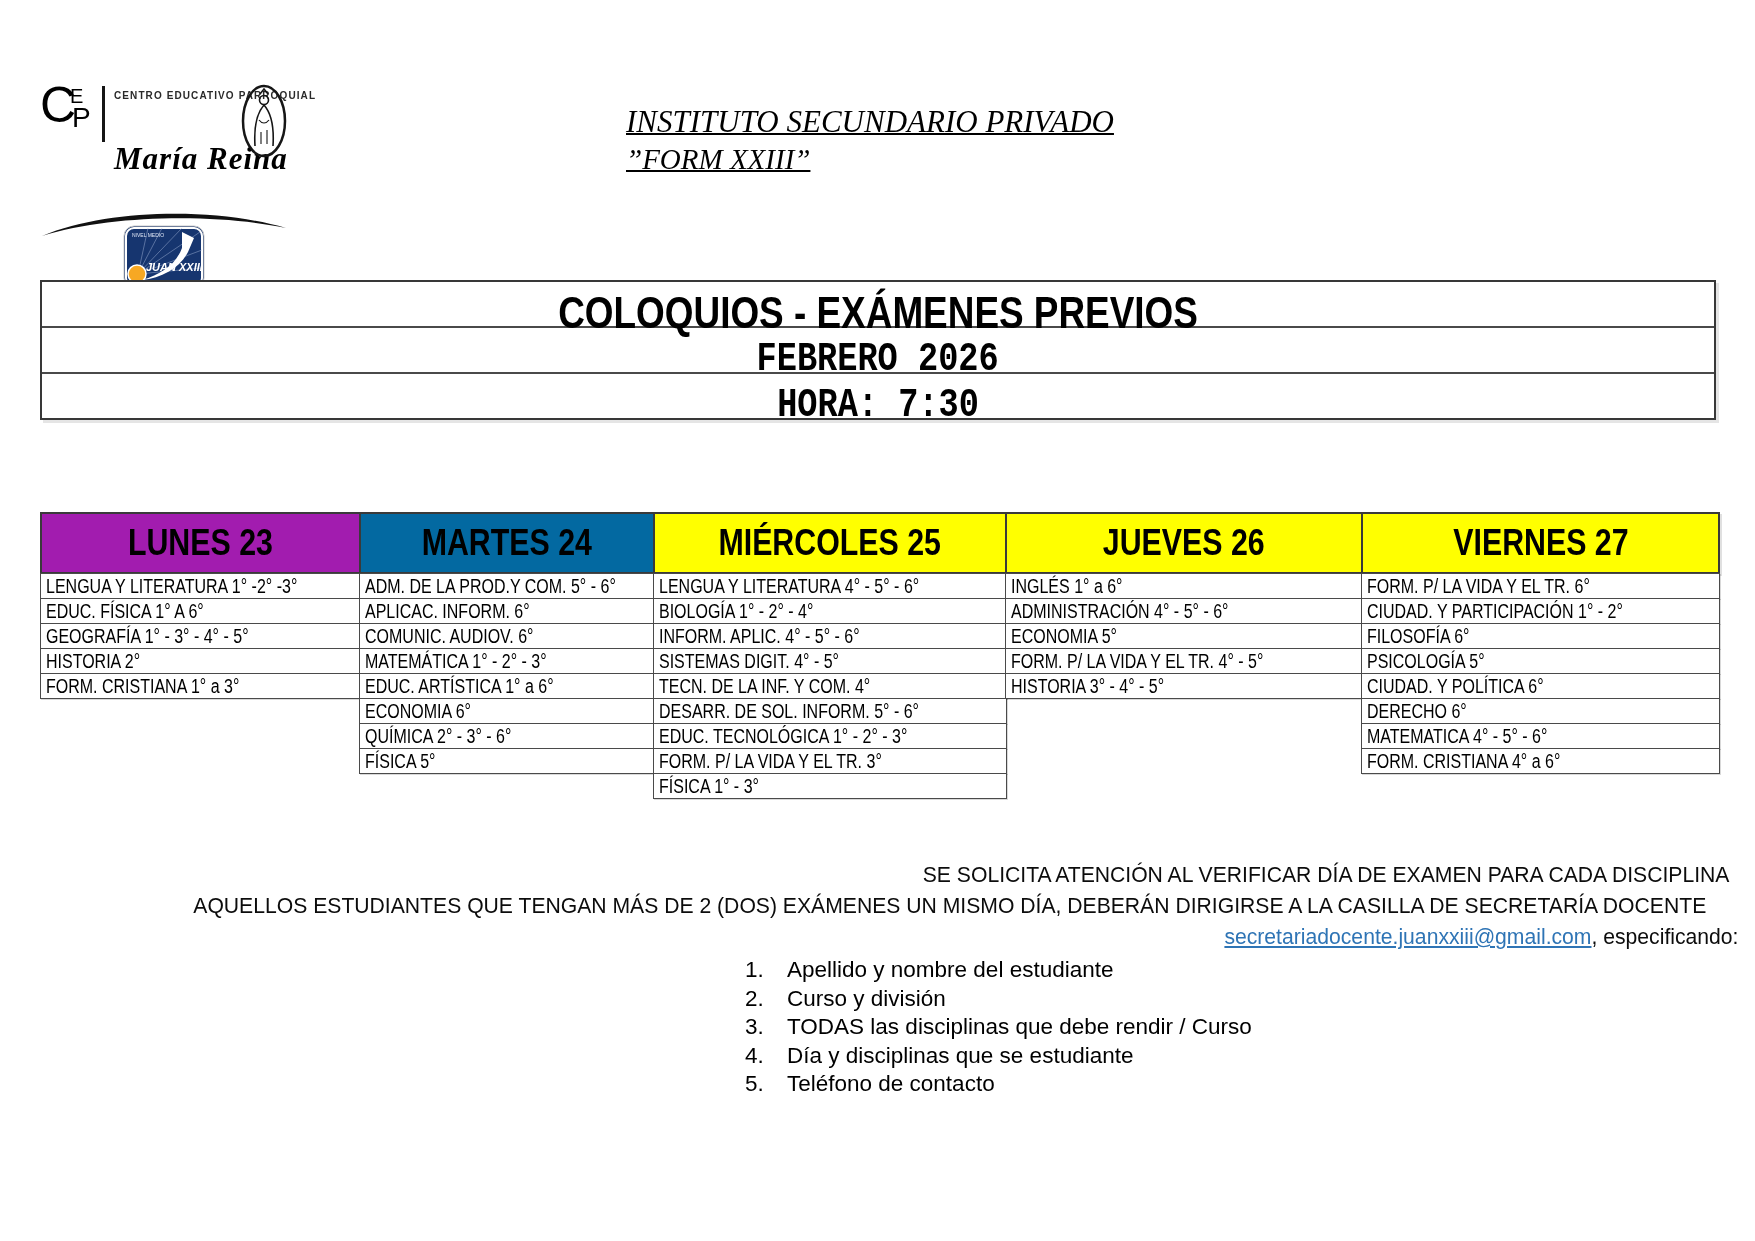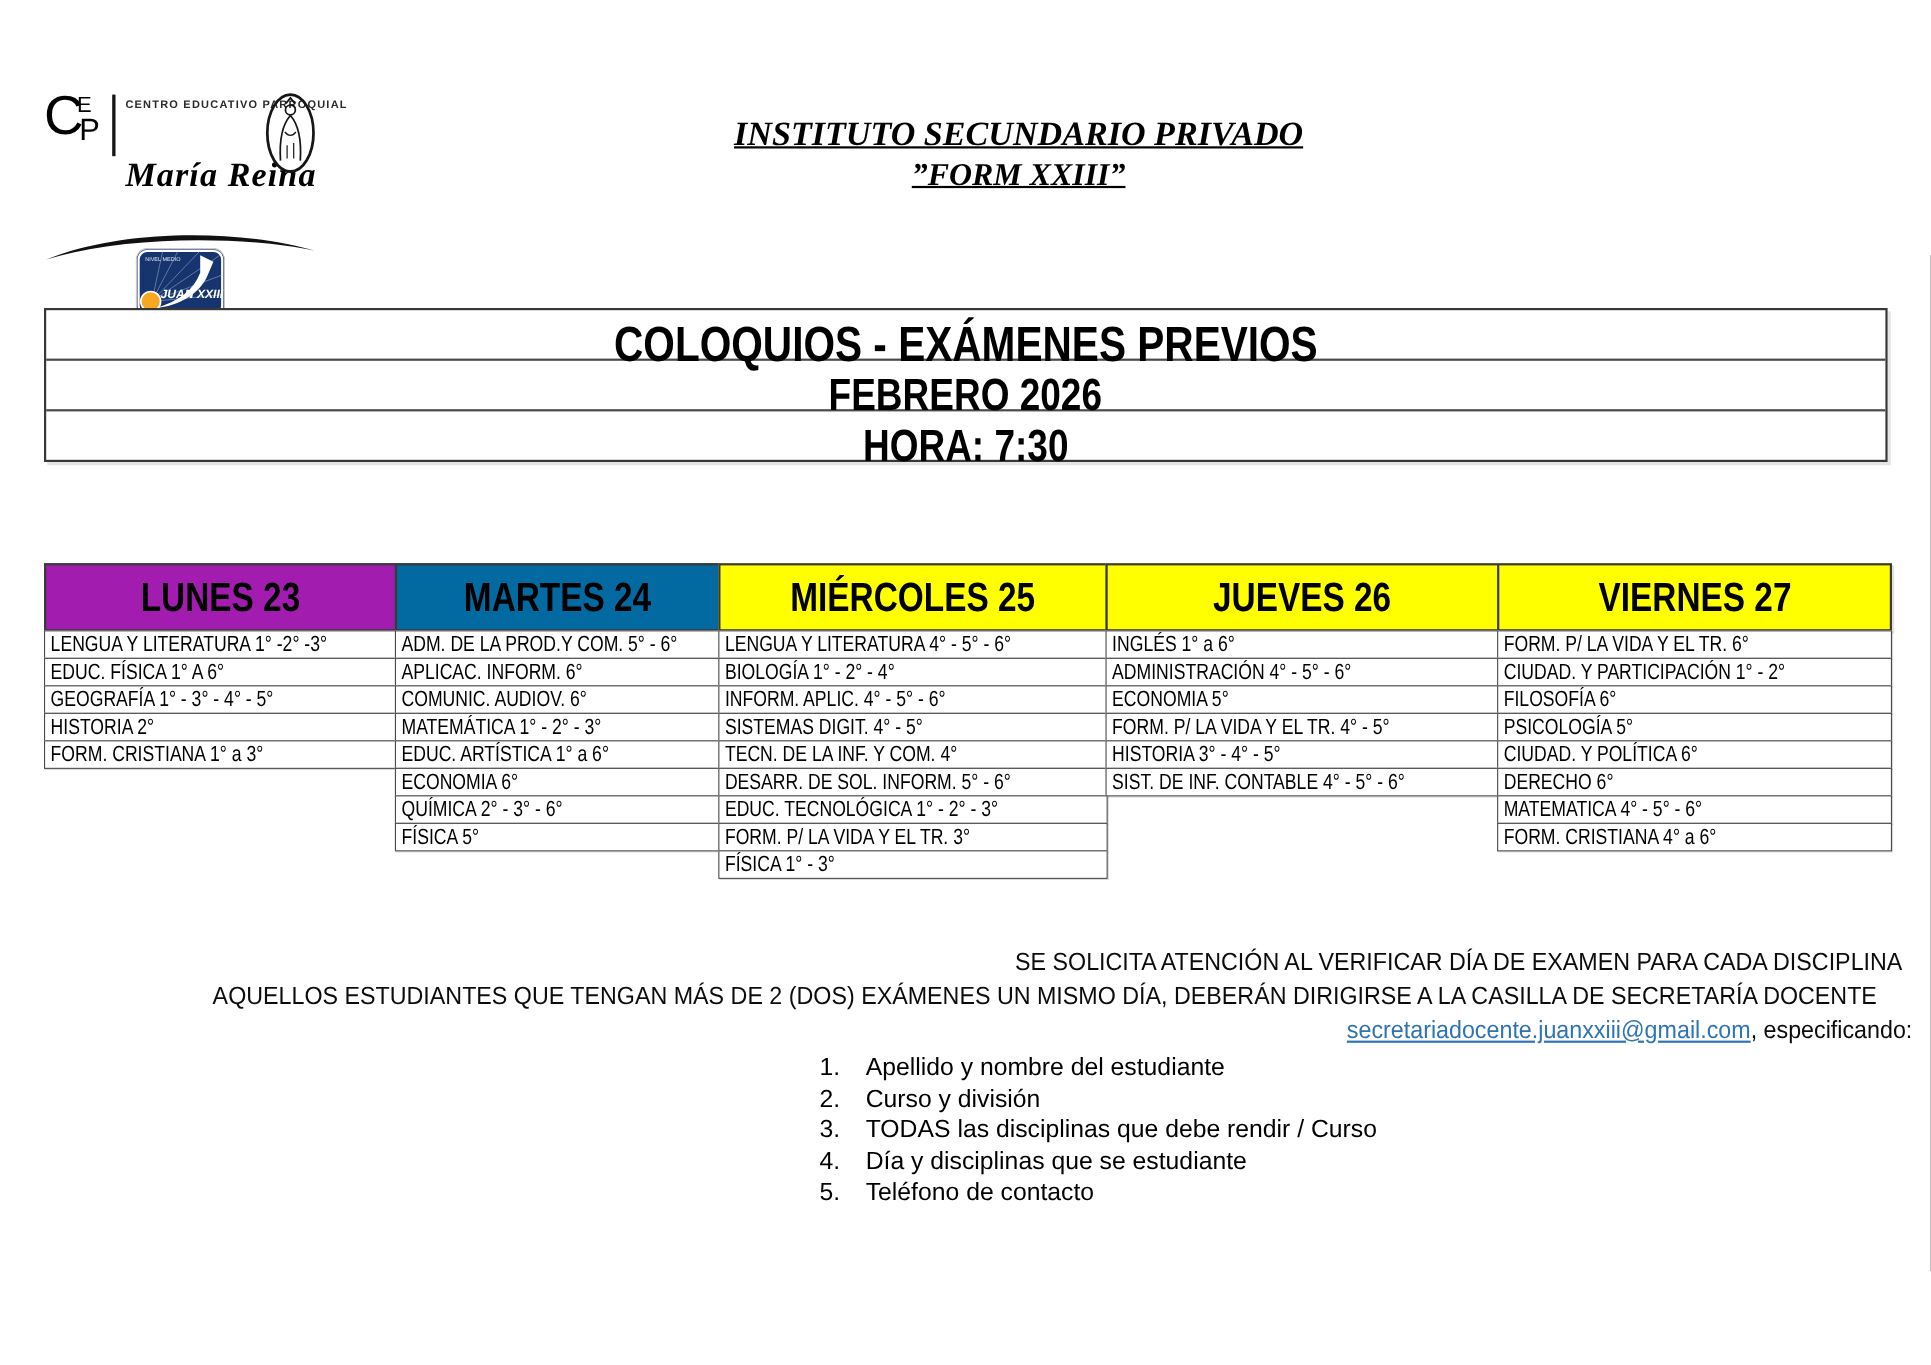--- a/index.html
+++ b/index.html
@@ -21,36 +21,36 @@
   .logo-bar { width:3px; height:56px; background:#151515; margin:22px 9px 0 0; flex:none; }
   .org-text { padding-top:26px; }
   .org-small { font-size:10px; font-weight:700; letter-spacing:1.1px; color:#2a2a2a; white-space:nowrap; }
   .org-script { font-family:"Liberation Serif", serif; font-style:italic; font-weight:700; font-size:31px; line-height:1.05; letter-spacing:1px;margin-top:42px; }
   .oval-figure { position:absolute; right:0; top:18px; }
   .swoosh { position:absolute; left:0; top:142px; }
   .badge { position:absolute; left:82px; top:160px; }
 
   
   .inst-header {
-    position:absolute; left:626px; top:104px; width:600px; text-align:center;
-    font-family:"Liberation Serif", serif; font-style:italic; font-weight:700;
+    position:absolute; left:626px; top:104px; width:600px; 
+    font-family:"Liberation Serif", serif; font-style:italic; font-weight:400;
   }
   .inst-line1 { font-size:31px; text-decoration:underline; text-decoration-thickness:2px; }
   .inst-line2 { font-size:29px; margin-top:3px; text-decoration:underline; text-decoration-thickness:2px; }
 
   
   .title-box {
     position:absolute; left:40px; top:280px; width:1672px;
     border:2px solid #383838; box-shadow:3px 3px 0 rgba(0,0,0,0.10);
     background:#fff;
   }
   .title-row { height:44px; line-height:62px; text-align:center; font-weight:700; }
   .title-row + .title-row { border-top:2px solid #4a4a4a; }
   .title-row-0 { font-size:45px; }
-  .title-row-1, .title-row-2 { font-size:41px; }
+  .title-row-1, .title-row-2 { font-size:41px;font-family:Liberation Mono, monospace; }
 
   
   .schedule { position:absolute; left:40px; top:512px; display:flex; align-items:flex-start; }
   .day-col { flex:none; }
   .day-col + .day-col { margin-left:-2px; }
   .day-col:nth-child(1) { width:321px; }
   .day-col:nth-child(2) { width:296px; }
   .day-col:nth-child(3) { width:354px; }
   .day-col:nth-child(4) { width:358px; }
   .day-col:nth-child(5) { width:359px; }
@@ -169,21 +169,20 @@
         <div class="cell"><span class="cond-left">FORM. P/ LA VIDA Y EL TR.  3°</span></div>
         <div class="cell"><span class="cond-left">FÍSICA 1° - 3°</span></div>
       </div>
       <div class="day-col">
         <div class="day-header" style="background: rgb(255, 255, 0);"><span class="cond">JUEVES 26</span></div>
         <div class="cell"><span class="cond-left">INGLÉS 1° a 6°</span></div>
         <div class="cell"><span class="cond-left">ADMINISTRACIÓN 4° - 5° - 6°</span></div>
         <div class="cell"><span class="cond-left">ECONOMIA 5°</span></div>
         <div class="cell"><span class="cond-left">FORM. P/ LA VIDA Y EL TR.  4° - 5°</span></div>
         <div class="cell"><span class="cond-left">HISTORIA 3° - 4° - 5°</span></div>
-        <div class="cell"><span class="cond-left">SIST. DE INF. CONTABLE 4° - 5° - 6°</span></div>
       </div>
       <div class="day-col">
         <div class="day-header" style="background: rgb(255, 255, 0);"><span class="cond">VIERNES 27</span></div>
         <div class="cell"><span class="cond-left">FORM. P/ LA VIDA Y EL TR.  6°</span></div>
         <div class="cell"><span class="cond-left">CIUDAD. Y PARTICIPACIÓN 1° - 2°</span></div>
         <div class="cell"><span class="cond-left">FILOSOFÍA 6°</span></div>
         <div class="cell"><span class="cond-left">PSICOLOGÍA 5°</span></div>
         <div class="cell"><span class="cond-left">CIUDAD. Y POLÍTICA 6°</span></div>
         <div class="cell"><span class="cond-left">DERECHO 6°</span></div>
         <div class="cell"><span class="cond-left">MATEMATICA 4° - 5° - 6°</span></div>

